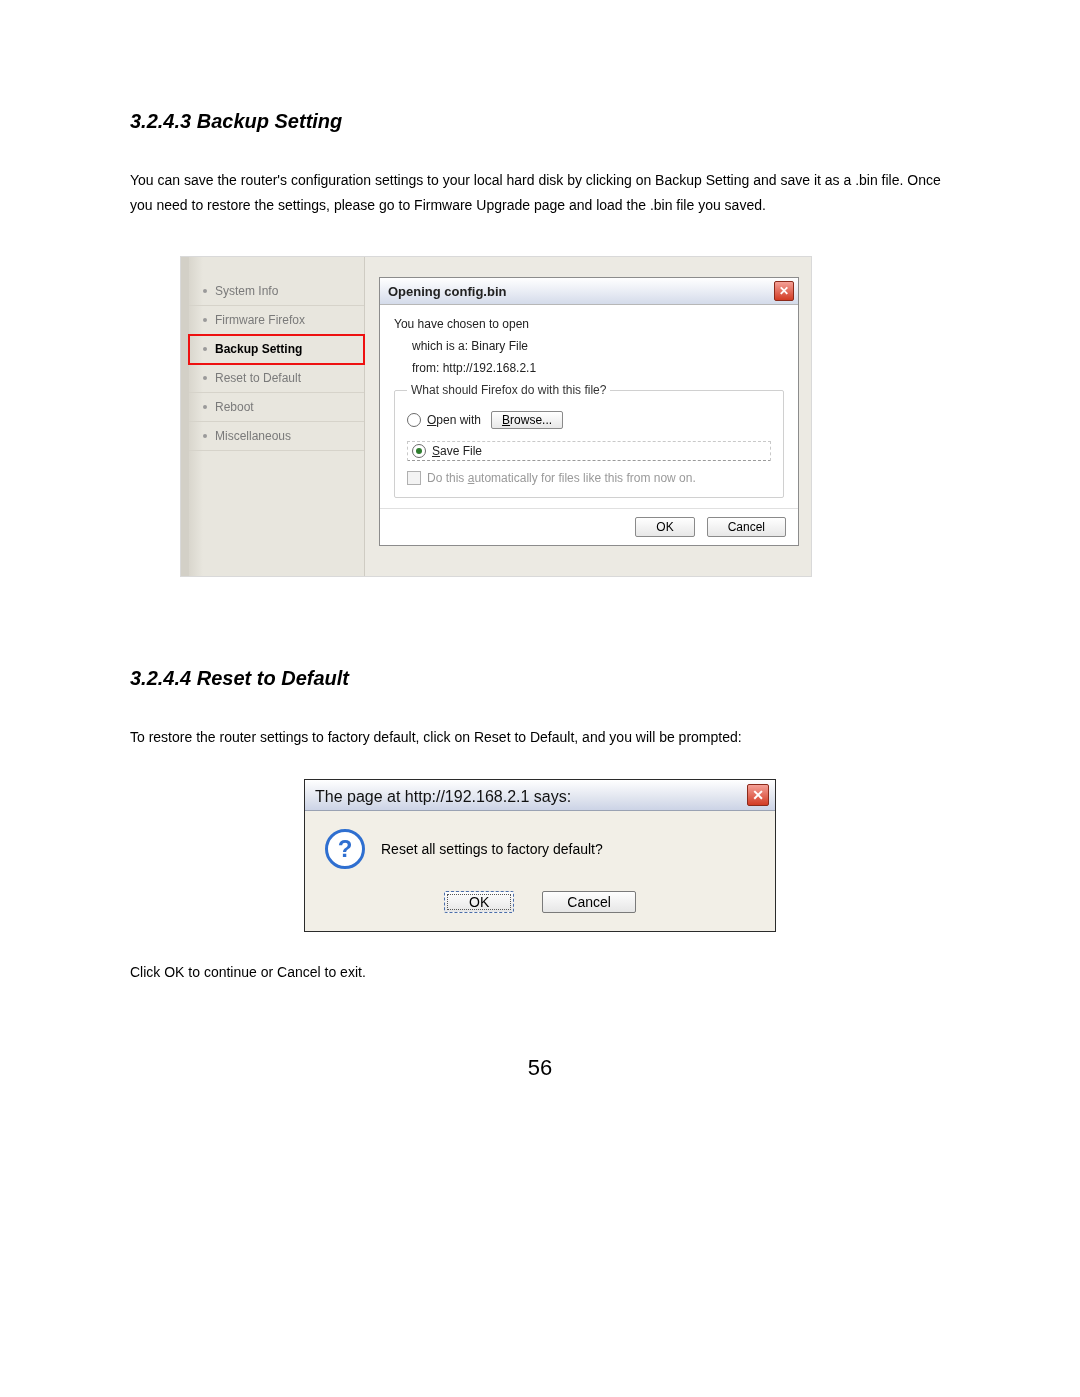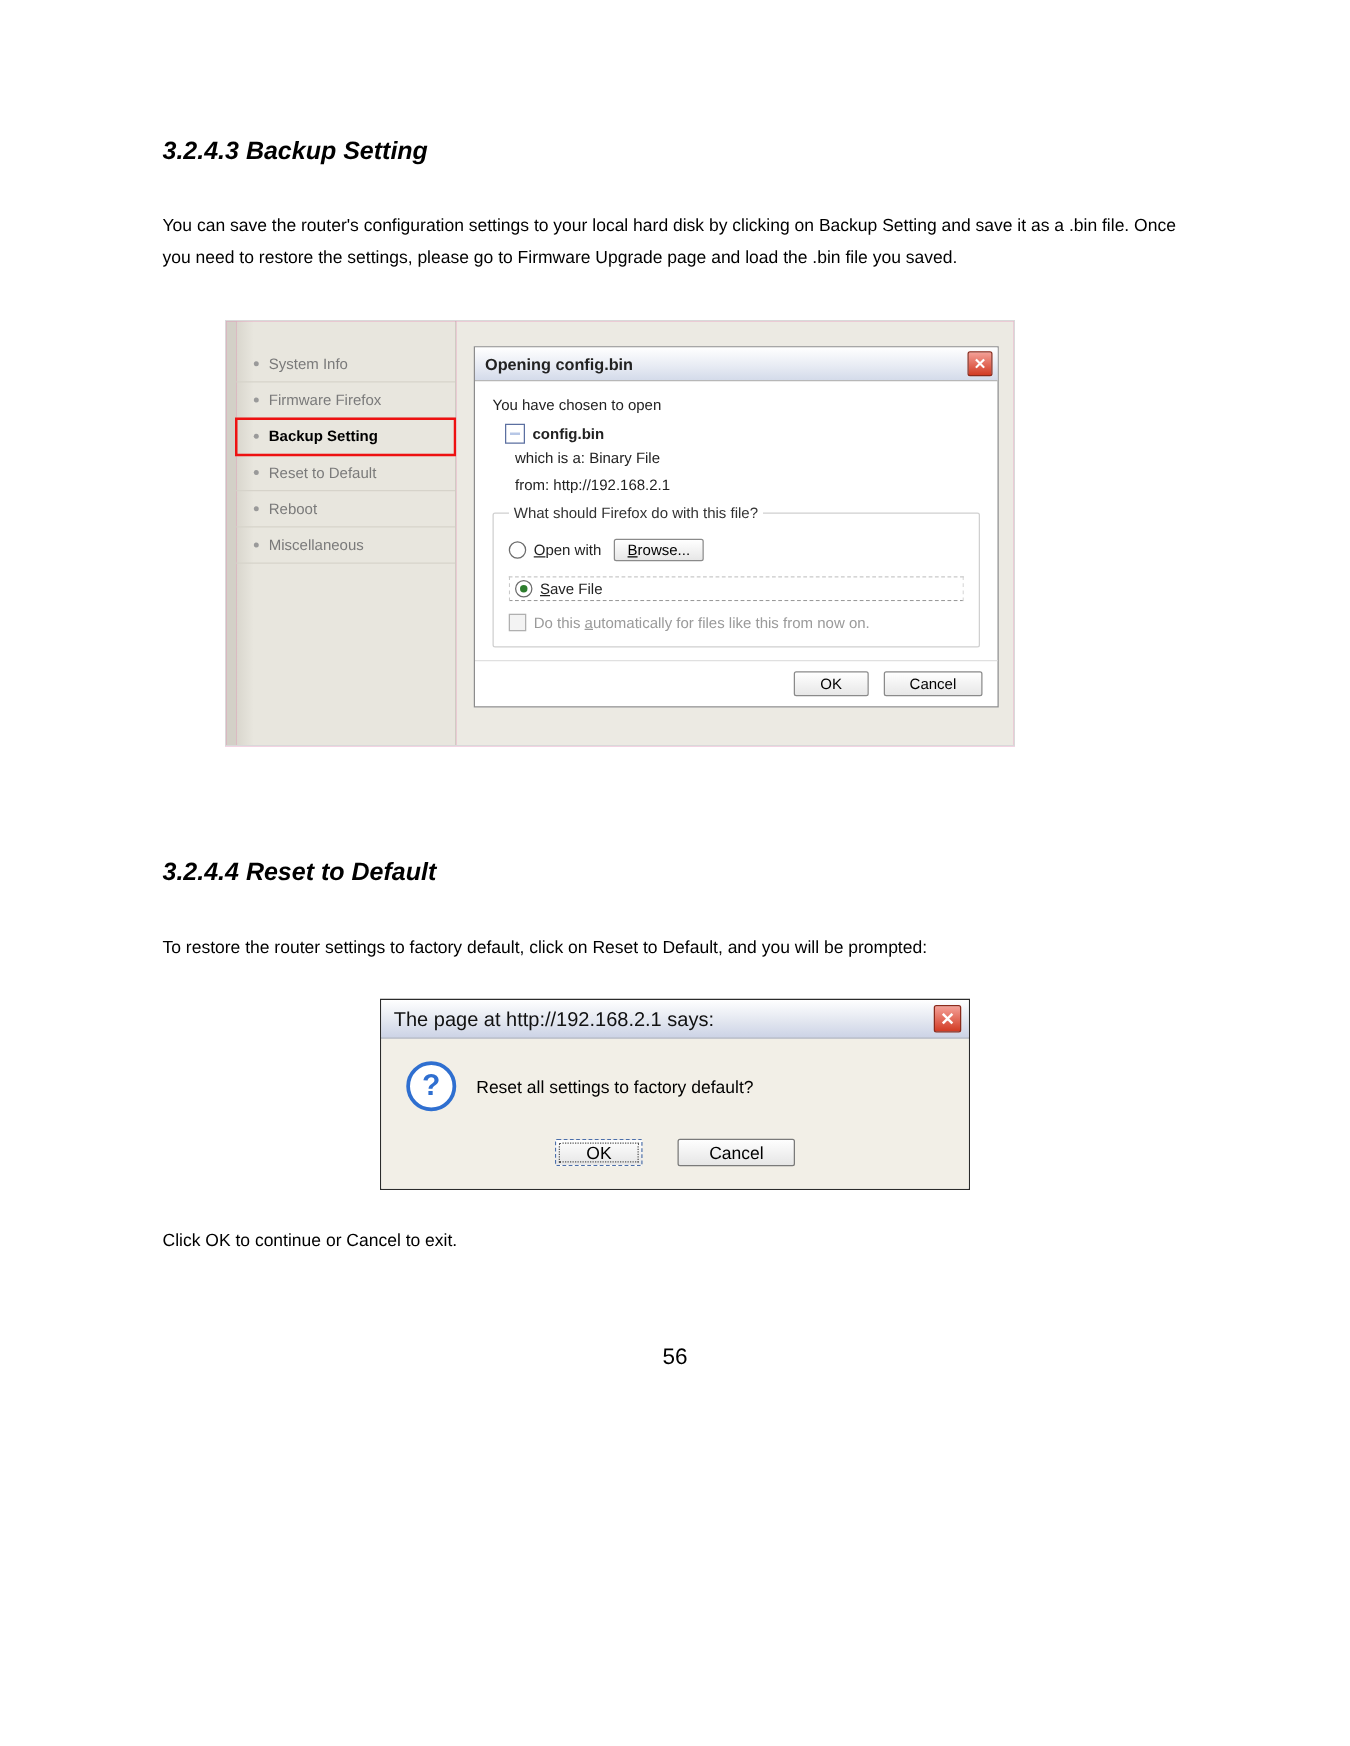--- a/index.html
+++ b/index.html
@@ -24,21 +24,21 @@
     line-height: 1.8;
     margin: 0 0 28px 0;
   }
 
   
   .figure1 {
     margin: 38px 0 90px 50px;
     display: flex;
     width: 630px;
     border: 1px solid #d9d9d9;
-    background: #ec4899;
+    background: #22c55e;
     font-family: "Segoe UI", Tahoma, sans-serif;
   }
   .sidebar {
     width: 175px;
     background: linear-gradient(to right, #d9d6cd 0%, #e8e6de 8%, #e8e6de 100%);
     border-right: 1px solid #cfccc3;
     border-left: 8px solid #d3d0c7;
     padding-top: 20px;
     font-size: 12px;
   }
@@ -173,21 +173,21 @@
     padding:2px 24px;border:1px solid #7a7a7a;
     background:linear-gradient(to bottom,#fefefe,#e6e6e6);
     font-size:14px;border-radius:2px;cursor:pointer;
   }
   .alert-btn.focus{
     outline:1px dotted #555;outline-offset:-4px;
     border:1px dashed #4b6ea9;
   }
 
   .page-number{
-    text-align:center;font-size:18px;margin-top:70px;
+    text-align:center;font-size:22px;margin-top:70px;
   }
 </style>
 </head>
 <body>
 
 <div class="page">
 
   <h3 class="section-heading">3.2.4.3 Backup Setting</h3>
 
   <p class="body-text">You can save the router's configuration settings to your local hard disk by clicking on Backup Setting and save it as a .bin file. Once you need to restore the settings, please go to Firmware Upgrade page and load the .bin file you saved.</p>
@@ -221,24 +221,20 @@
     </div>
 
     <div class="content-pane">
       <div class="ff-dialog">
         <div class="ff-titlebar">
           <span class="title-text">Opening config.bin</span>
           <span class="close-x">✕</span>
         </div>
         <div class="ff-body">
           <div class="ff-line">You have chosen to open</div>
-          <div class="file-row">
-            <span class="file-icon"></span>
-            <span class="file-name">config.bin</span>
-          </div>
           <div class="ff-line ff-indent">which is a:  Binary File</div>
           <div class="ff-line ff-indent">from:  http://192.168.2.1</div>
 
           <fieldset class="ff-fs">
             <legend>What should Firefox do with this file?</legend>
 
             <div class="radio-row">
               <span class="radio"></span>
               <span><span class="underline1">O</span>pen with</span>
               <button class="browse-btn"><span class="underline1">B</span>rowse...</button>

